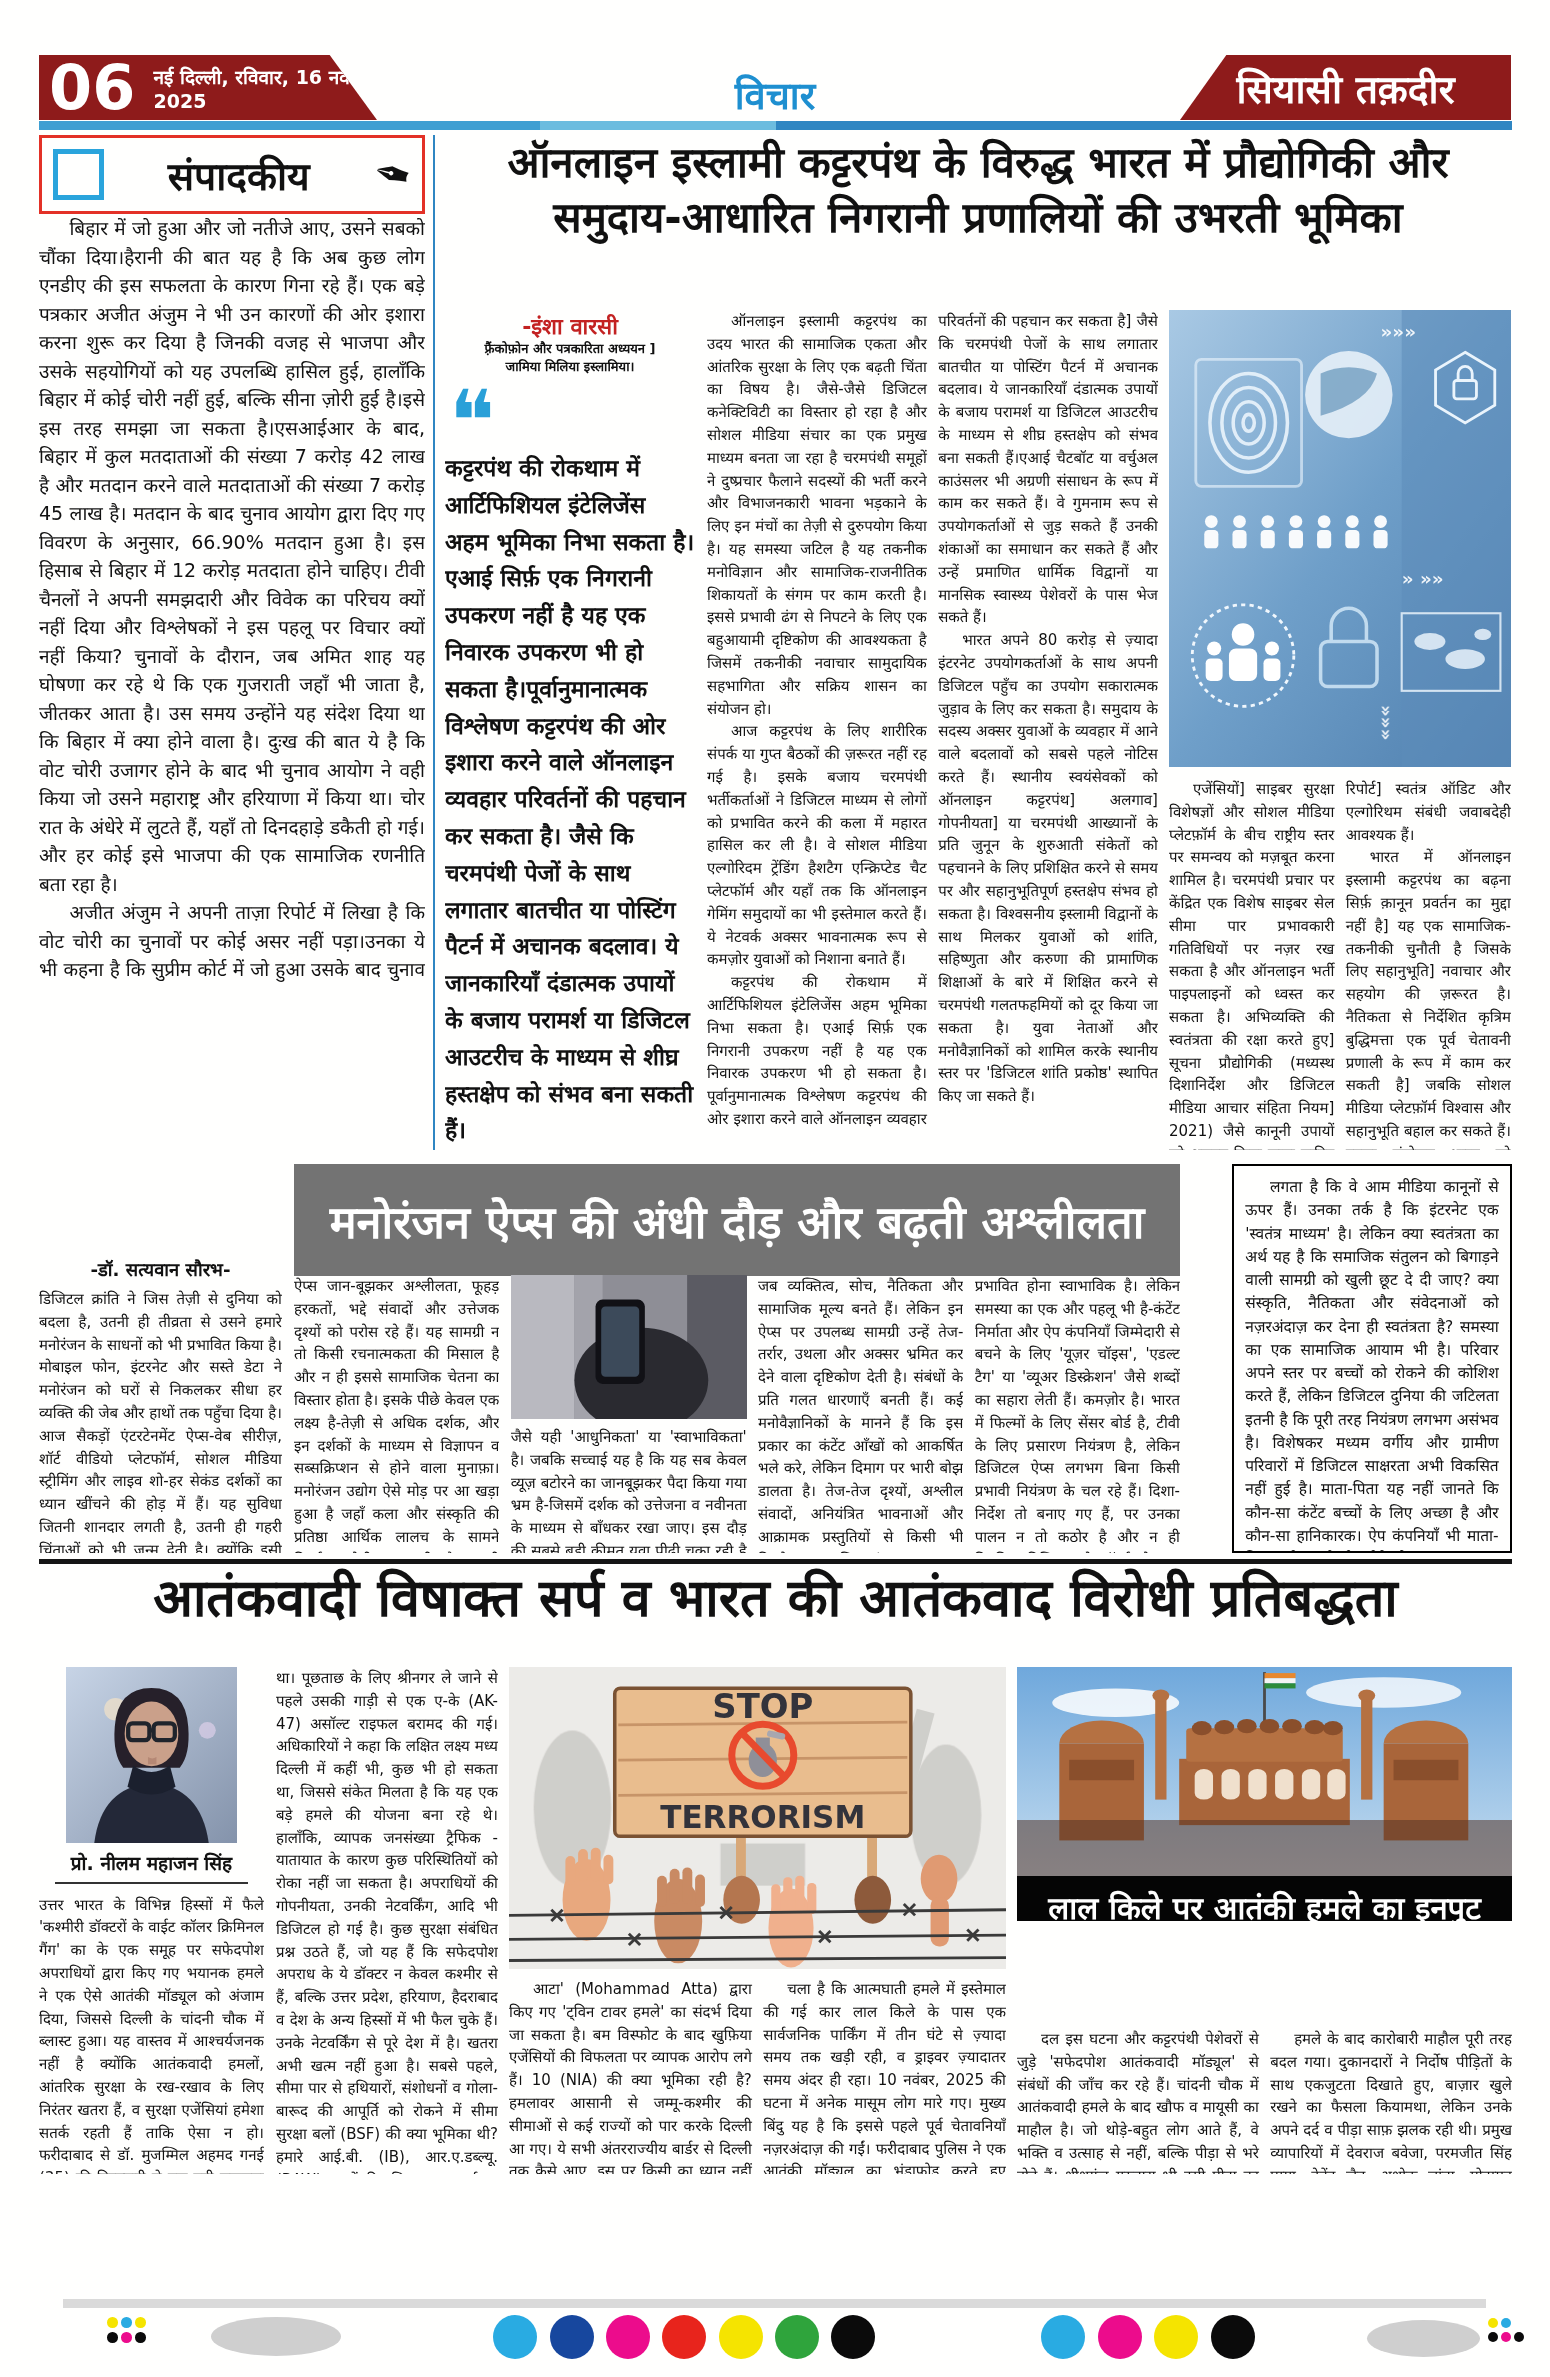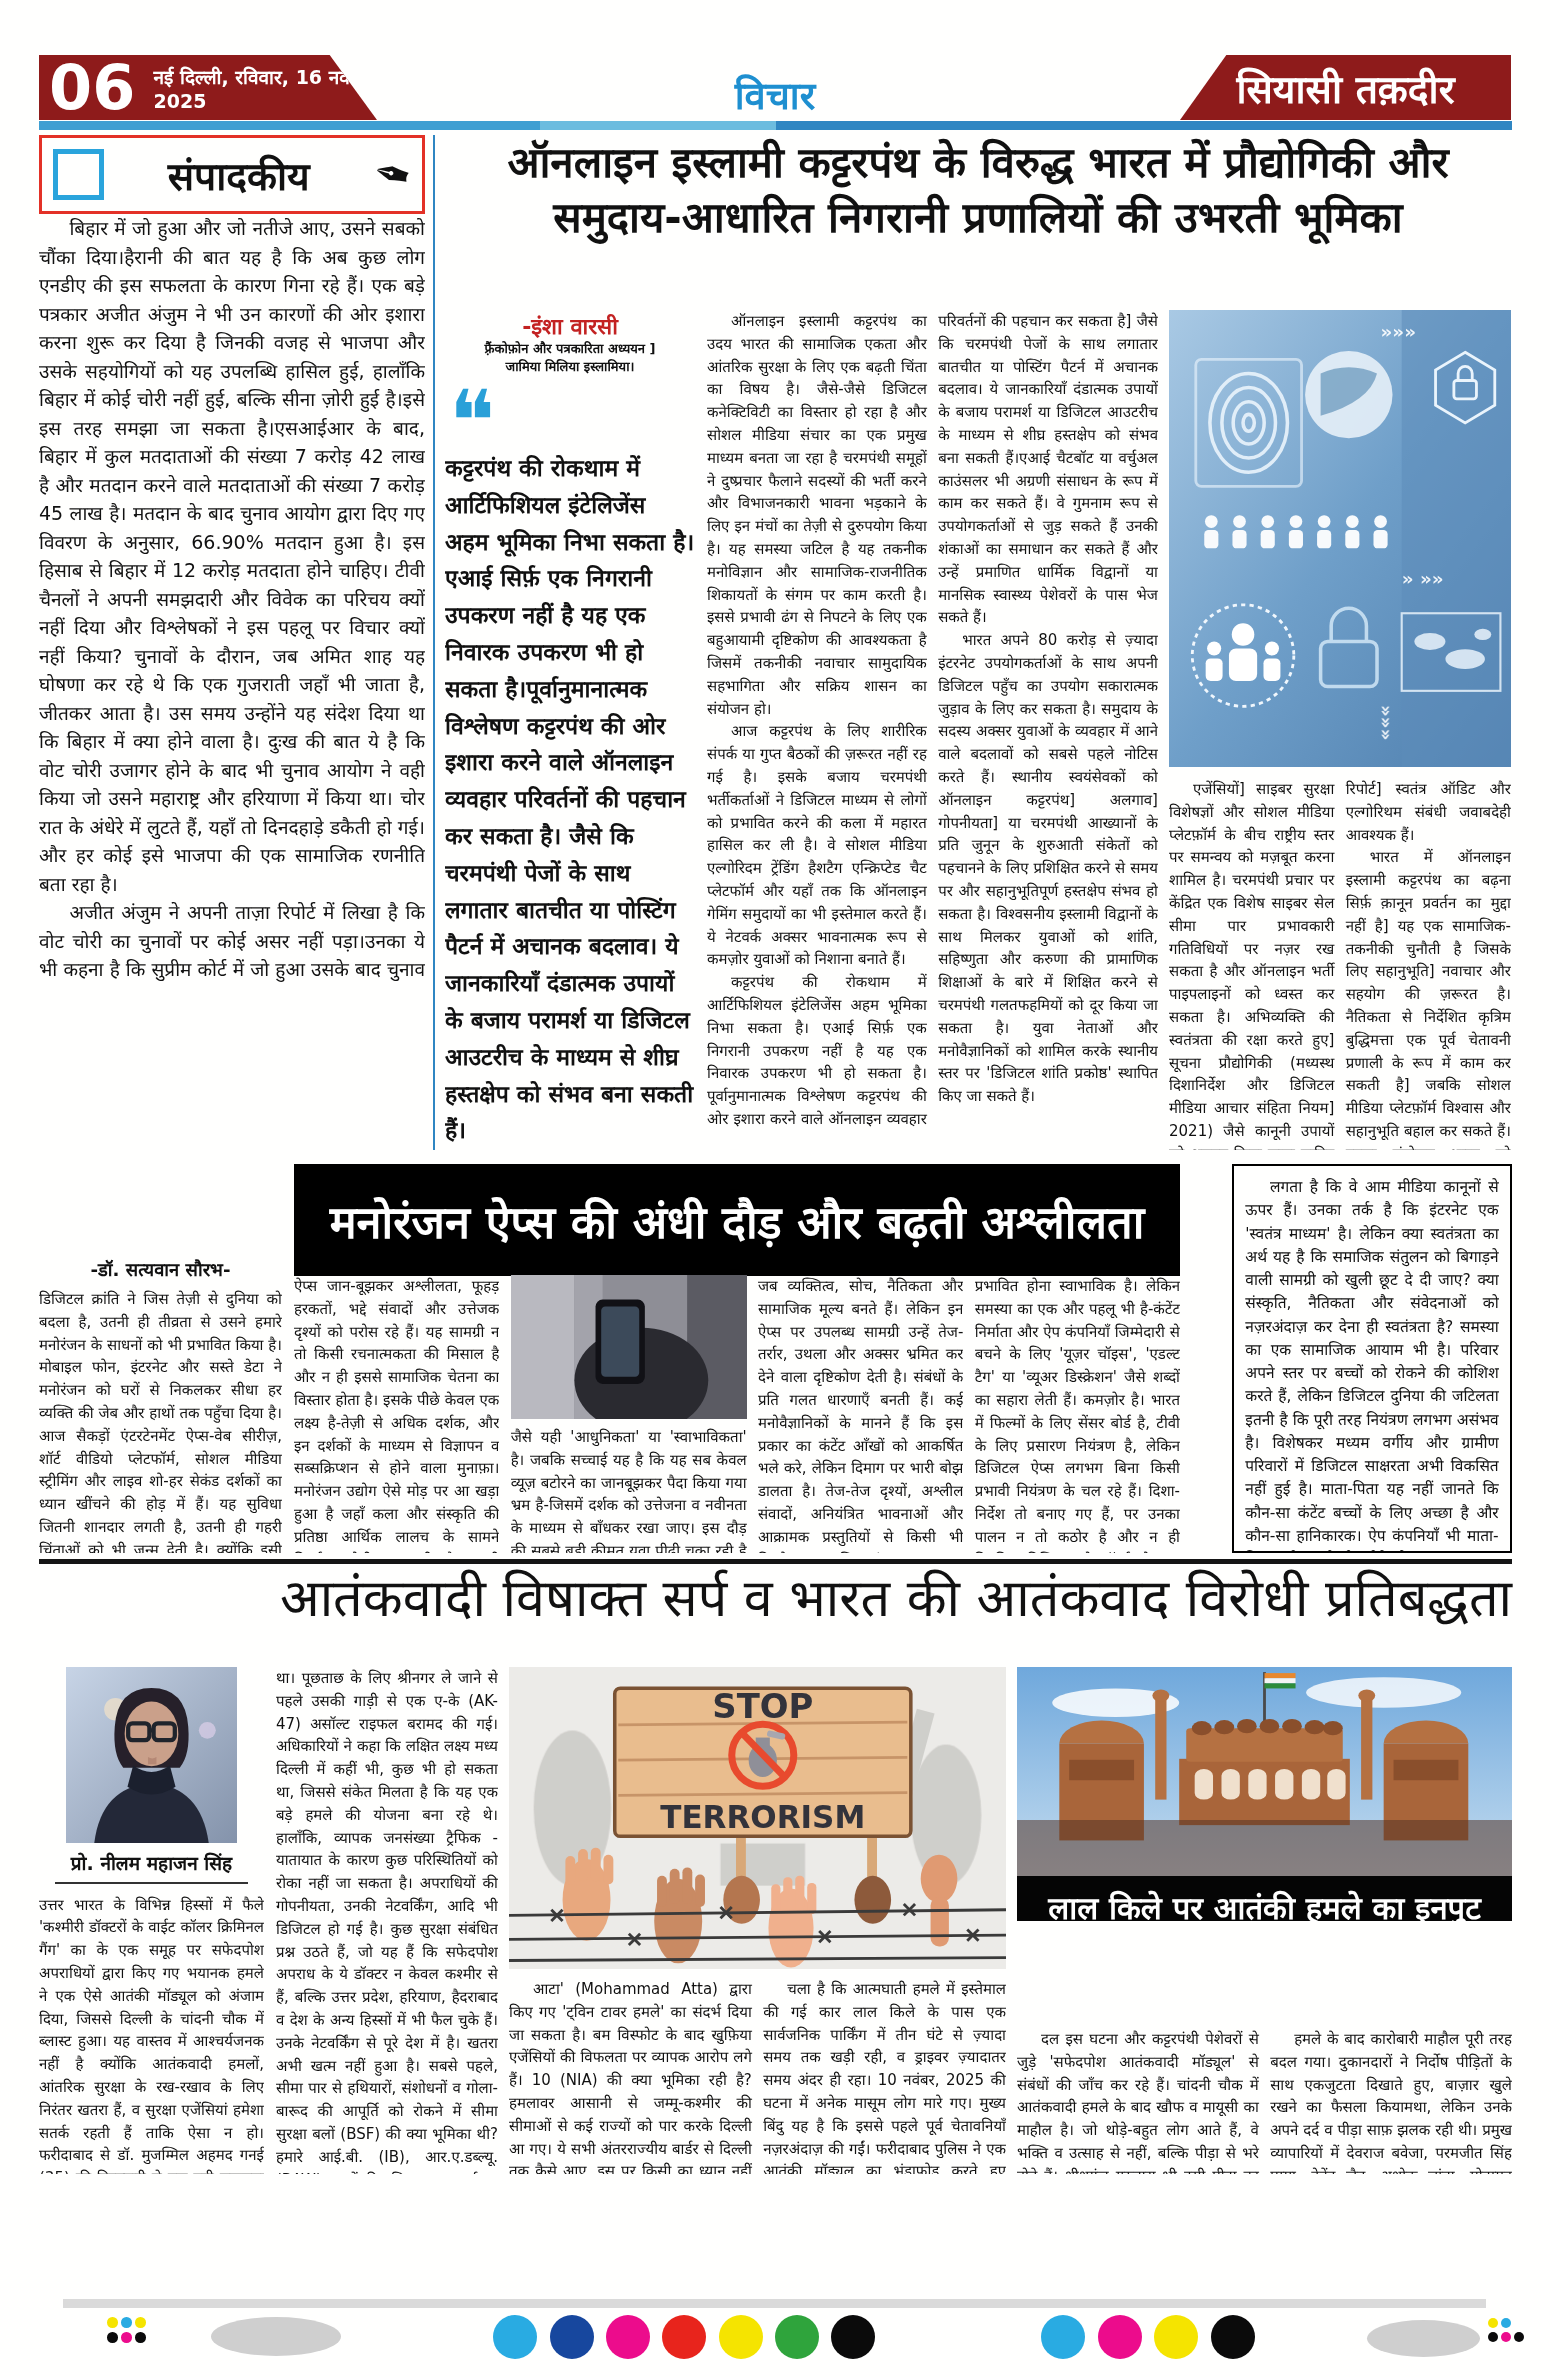--- a/index.html
+++ b/index.html
@@ -39,33 +39,33 @@
   .coltext{font-size:15px;line-height:1.52;text-align:justify;overflow:hidden;}
   .a1-mid{position:absolute;left:262px;top:175px;width:451px;bottom:0;column-count:2;column-gap:11.3px;}
   .a1-right{position:absolute;left:724px;right:0;top:175px;bottom:0;}
   .cyber-img{position:relative;width:100%;height:457px;overflow:hidden;}
   .a1-right-text{position:absolute;left:0;right:0;top:468px;bottom:0;column-count:2;column-gap:11.3px;}
   
   .article2{position:absolute;left:39px;top:1164px;width:1473px;height:389px;}
   .a2-col1{position:absolute;left:0;top:0;width:243px;height:100%;overflow:hidden;}
   .a2-byline{font-size:18.3px;font-weight:800;text-align:center;margin:4.2px 0 7px;}
   .a2-mid{position:absolute;left:255px;top:0;width:886px;height:100%;}
-  .a2-head{height:112px;background:#000000;color:#fff;display:flex;align-items:center;
+  .a2-head{height:112px;background:#737373;color:#fff;display:flex;align-items:center;
            justify-content:center;font-size:45px;font-weight:800;}
   .a2-cols{position:absolute;left:0;right:0;top:111px;bottom:0;display:grid;
            grid-template-columns:1fr 236px 1fr 1fr;gap:11.3px;overflow:hidden;}
   .phone-img{position:relative;width:100%;height:144px;overflow:hidden;margin-bottom:7px;}
   .a2-box{position:absolute;right:0;top:0;width:280px;height:100%;border:2.8px solid #000;
           box-sizing:border-box;padding:10px 11.3px;font-size:15.5px;line-height:1.5;
           text-align:justify;overflow:hidden;}
   .a2-box p{margin:0;text-indent:1.6em;}
   .rule-h2{position:absolute;left:39px;top:1559px;width:1473px;height:5px;background:#151515;}
   
   .article3{position:absolute;left:39px;top:1570px;width:1473px;height:604px;}
-  .a3-headline{font-size:52px;font-weight:400;text-align:right;line-height:1.1;}
+  .a3-headline{font-size:52px;font-weight:700;text-align:center;line-height:1.1;}
   .a3-colA{position:absolute;left:0;top:97px;width:225px;bottom:0;overflow:hidden;}
   .author-photo{position:relative;width:171px;height:176px;margin:0 auto;overflow:hidden;}
   .author-caption{font-size:19px;font-weight:800;text-align:center;margin:7px auto 10px;
                   padding-bottom:5.6px;border-bottom:2.1px solid #333;width:86%;}
   .a3-colB{position:absolute;left:237px;top:97px;width:222px;bottom:0;overflow:hidden;}
   .a3-colC{position:absolute;left:470px;top:97px;width:497px;bottom:0;}
   .terror-img{position:relative;width:100%;height:302px;overflow:hidden;}
   .a3-c-text{position:absolute;left:0;right:0;top:311px;bottom:0;column-count:2;column-gap:11.3px;}
   .a3-colD{position:absolute;left:978px;right:0;top:97px;bottom:0;}
   .fort-img{position:relative;width:100%;height:254px;overflow:hidden;}

